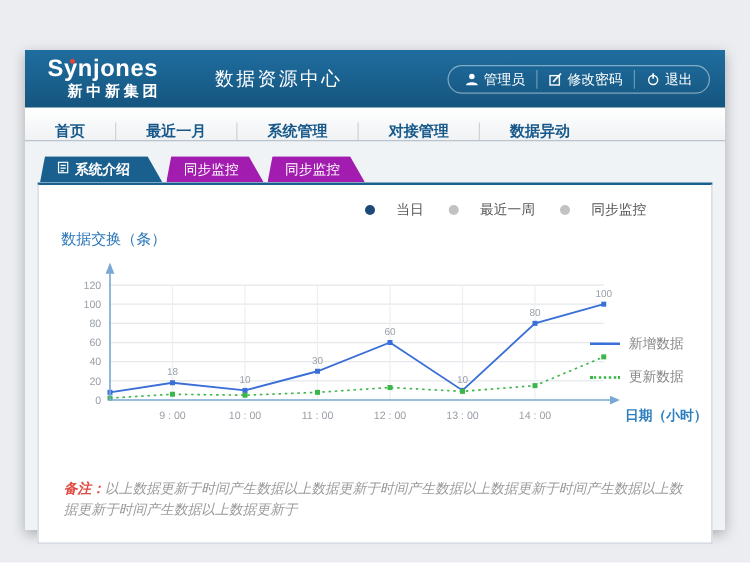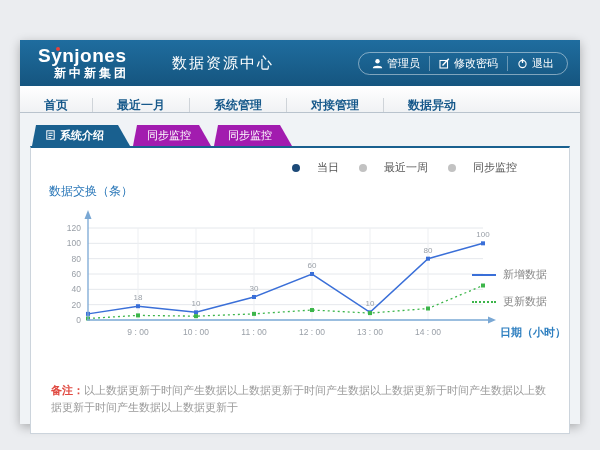--- a/index.html
+++ b/index.html
@@ -66,21 +66,21 @@
   .radio .dot{width:8px;height:8px;border-radius:50%;background:#c2c2c2;}
   .radio.sel .dot{background:#1c4a78;}
   .chart-wrap{position:relative;padding:4px 4px 0 12px;}
   .y-axis-label{font-size:12px;color:#2a77b8;padding:4px 0 2px 6px;}
   svg text{font-family:"Liberation Sans","DejaVu Sans",sans-serif;}
   .chart-legend{position:absolute;right:22px;top:92px;display:flex;flex-direction:column;gap:12px;}
   .legend-item{display:flex;align-items:center;gap:7px;font-size:11px;color:#888;text-align:center;}
   .sample{width:24px;height:0;}
   .sample.solid{border-top:2px solid #3a6fd8;}
   .sample.dotted{border-top:2px dotted #3cb54a;}
-  .note{margin:24px 16px 6px 20px;font-size:11px;line-height:1.5;color:#9a9a9a;}
+  .note{margin:24px 16px 6px 20px;font-size:11px;line-height:1.5;color:#9a9a9a;font-style:italic;}
   .note-label{color:#e04a41;font-weight:bold;}
 </style>
 </head>
 <body>
 
 <div class="window">
 
   <div class="app-header">
     <div class="logo">
       <span class="logo-dot"></span>

